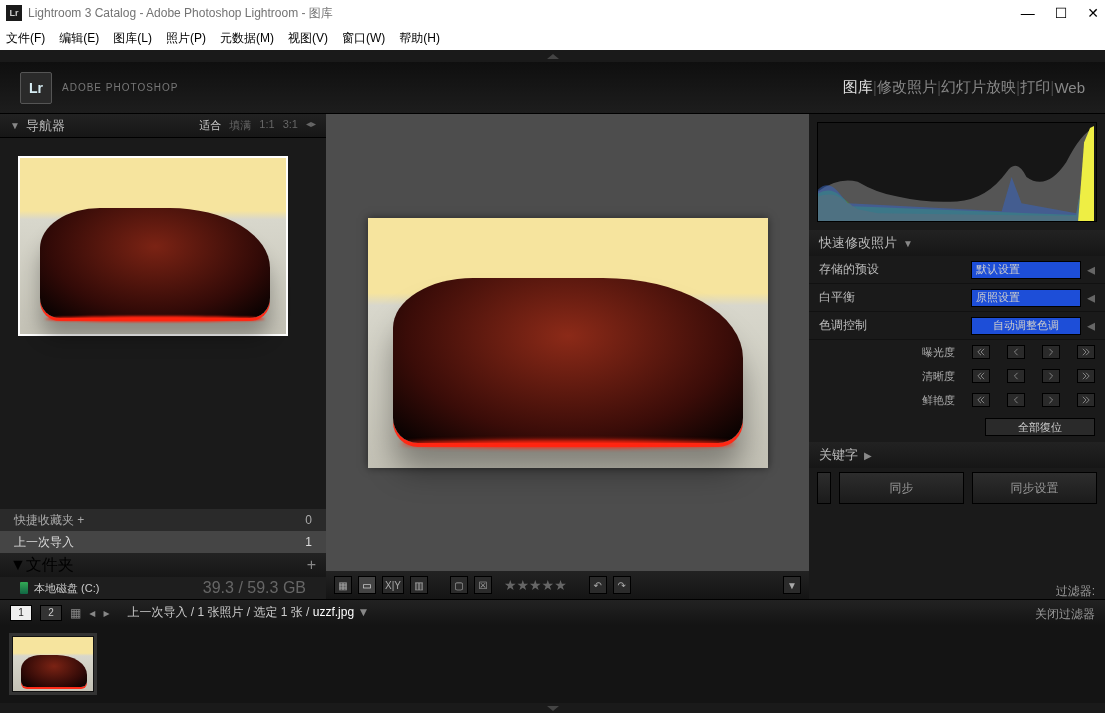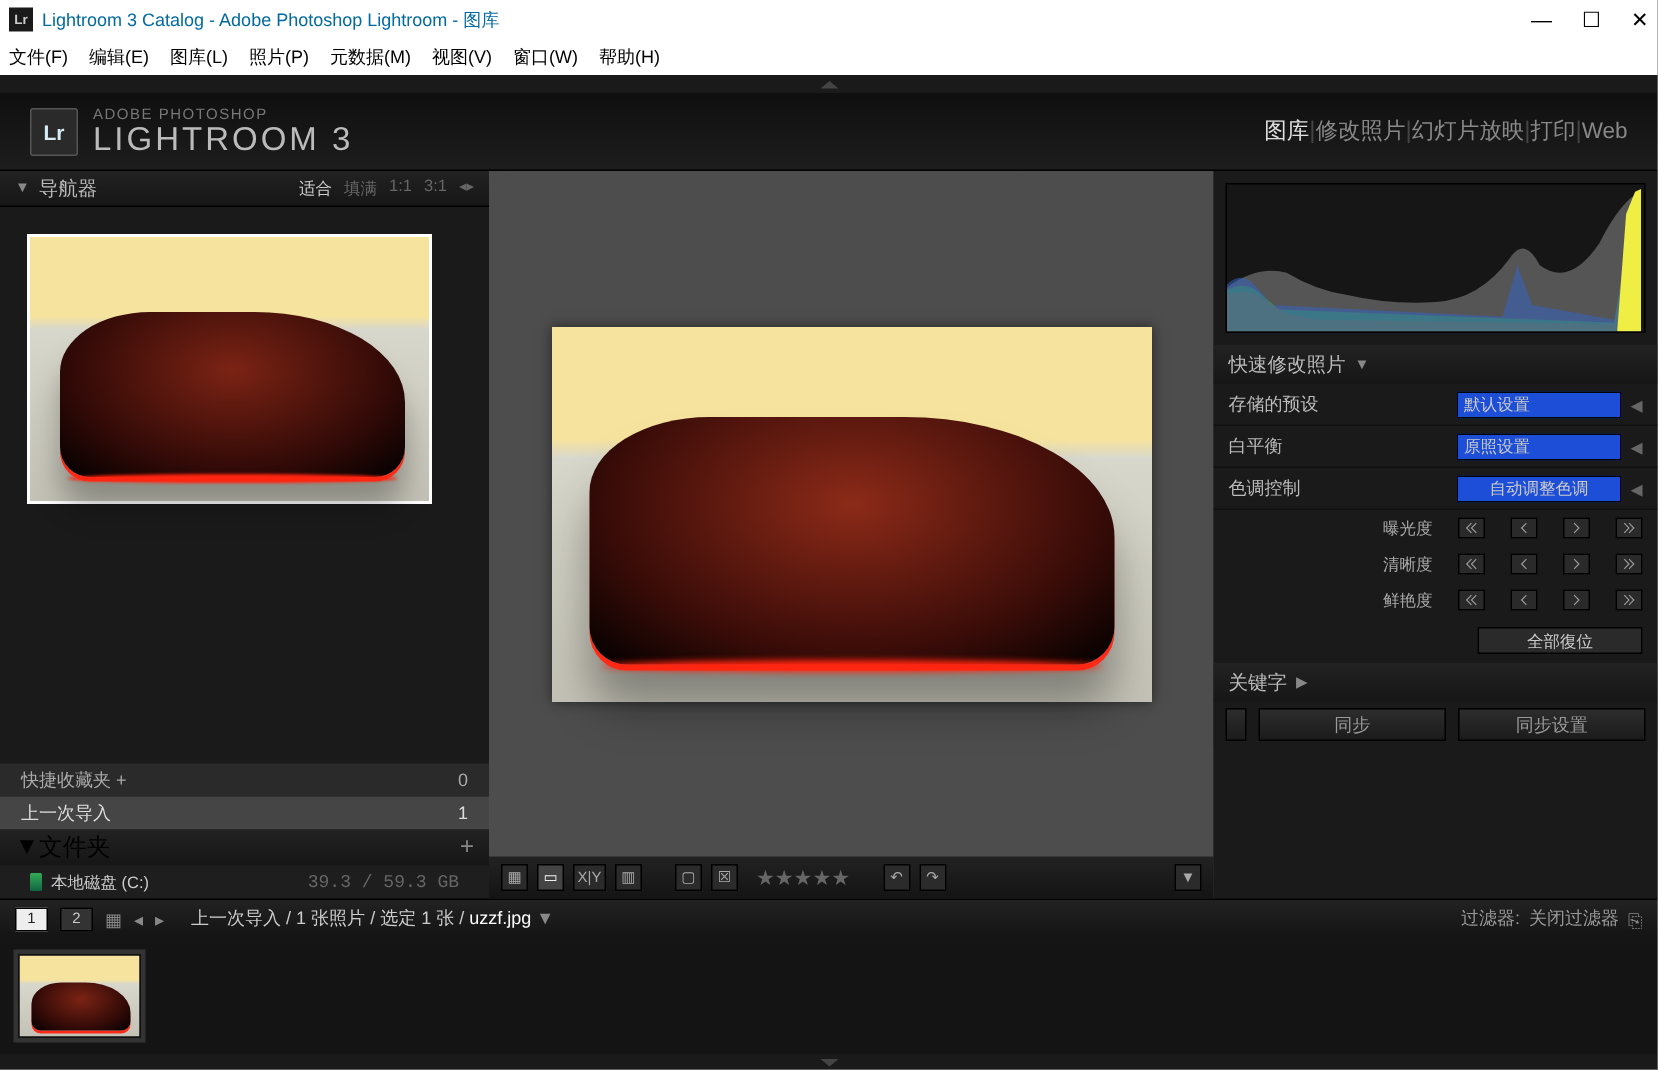--- a/index.html
+++ b/index.html
@@ -1,20 +1,20 @@
 <!DOCTYPE html>
 <html><head>
 <meta charset="utf-8">
 <style>
 * { margin: 0; padding: 0; box-sizing: border-box; font-family: "Microsoft YaHei", Arial, sans-serif; }
 body { background: #fff; width: 1105px; height: 713px; overflow: hidden; }
 
 .titlebar { height: 26px; background: #fff; display: flex; align-items: center; padding: 0 6px; }
 .titlebar .app-icon { width: 16px; height: 16px; background: #1a1a1a; display: flex; align-items: center; justify-content: center; margin-right: 6px; font-size: 9px; color: #ccc; font-weight: bold; }
-.titlebar .title { font-size: 12px; color: #0369a1; flex: 1; }
+.titlebar .title { font-size: 12px; color: #737373; flex: 1; }
 .titlebar .win-controls { display: flex; gap: 20px; }
 .titlebar .win-btn { font-size: 14px; color: #000; cursor: pointer; }
 
 .menubar { height: 24px; background: #fff; display: flex; align-items: center; padding: 0 6px; gap: 14px; text-align: right; }
 .menubar .menu-item { font-size: 12px; color: #000; cursor: pointer; }
 
 .app { background: #1a1a1a; width: 1105px; height: calc(713px - 50px); position: relative; display: flex; flex-direction: column; }
 
 .expand-top { height: 12px; background: #1a1a1a; display: flex; justify-content: center; align-items: center; }
 .expand-top .tri { width: 0; height: 0; border-left: 6px solid transparent; border-right: 6px solid transparent; border-bottom: 5px solid #444; }
@@ -49,21 +49,21 @@
 .q-row { display: flex; align-items: center; height: 22px; padding: 0 14px; font-size: 12px; }
 .q-row.dark { background: #2a2a2a; color: #aaa; }
 .q-row.sel { background: #454545; color: #ddd; }
 .q-row .count { margin-left: auto; }
 
 .folder-head { height: 24px; background: linear-gradient(#222,#161616); display: flex; align-items: center; padding: 0 10px; }
 .folder-head .plus { margin-left: auto; color: #888; cursor: pointer; }
 .folder-row { height: 22px; display: flex; align-items: center; padding: 0 20px; background: #1e1e1e; }
 .folder-row .bar { width: 8px; height: 12px; background: linear-gradient(#3a5,#164); margin-right: 6px; border-radius: 1px; }
 .folder-row .fname { color: #ccc; font-size: 11px; }
-.folder-row .fsize { margin-left: auto; color: #666; font-size: 12px; font-family: Liberation Mono, monospace; }
+.folder-row .fsize { margin-left: auto; color: #666; font-size: 16px; }
 
 .left-buttons { display: flex; gap: 10px; padding: 6px 10px; background: #1a1a1a; }
 .big-btn { flex: 1; height: 24px; background: linear-gradient(#2d2d2d,#1b1b1b); border: 1px solid #000; color: #aaa; font-size: 12px; display: flex; align-items: center; justify-content: center; cursor: pointer; border-radius: 2px; }
 
 .center { flex: 1; display: flex; flex-direction: column; background: #4d4d4d; }
 .center-body { flex: 1; display: flex; align-items: center; justify-content: center; }
 .main-image { width: 400px; height: 250px; background: linear-gradient(180deg,#f6e49e 0%, #f6e49e 30%, #d8d7cc 35%, #c4c2b6 100%); position: relative; box-shadow: 0 0 8px rgba(0,0,0,.5); }
 .main-image .car-big { position: absolute; left: 25px; top: 60px; width: 350px; height: 165px; background: radial-gradient(ellipse at 50% 35%, #8c2a18 0%, #3a0c08 65%, #000 100%); border-radius: 80px 140px 25px 25px / 50px 80px 25px 25px; box-shadow: 0 4px 0 #ff2b18, 0 28px 30px rgba(0,0,0,.35); }
 .main-image .car-big::after { content:''; position:absolute; bottom:-5px; left:8px; right:8px; height:8px; background:#ff2510; border-radius:50%; filter:blur(2px);}
 
@@ -88,29 +88,29 @@
 
 .adj-row { display: flex; align-items: center; justify-content: flex-end; height: 24px; padding: 0 10px; gap: 17px; }
 .adj-row .albl { color: #aaa; font-size: 11px; }
 .step-btn { width: 18px; height: 14px; background: #2a2a2a; border: 1px solid #000; display: flex; align-items: center; justify-content: center; cursor: pointer; }
 .step-btn svg { width: 8px; height: 8px; }
 
 .reset-row { display: flex; justify-content: flex-end; padding: 6px 10px; }
 .reset-btn { width: 110px; height: 18px; background: #2a2a2a; border: 1px solid #000; color: #ccc; font-size: 11px; display: flex; align-items: center; justify-content: center; cursor: pointer; }
 
 .sync-row { display: flex; gap: 8px; padding: 4px 8px; background: #1a1a1a; }
-.sync-btn { flex: 1; height: 22px; background: linear-gradient(#2d2d2d,#1b1b1b); border: 1px solid #000; color: #999; font-size: 12px; display: flex; align-items: center; justify-content: center; cursor: pointer; }
+.sync-btn { flex: 1; height: 32px; background: linear-gradient(#2d2d2d,#1b1b1b); border: 1px solid #000; color: #999; font-size: 12px; display: flex; align-items: center; justify-content: center; cursor: pointer; }
 .sync-handle { width: 14px; background: linear-gradient(#2d2d2d,#1b1b1b); border: 1px solid #000; }
 
 .filmstrip-bar { height: 26px; background: linear-gradient(#222,#141414); display: flex; align-items: center; padding: 0 10px; gap: 8px; border-top: 1px solid #000; }
 .fs-num { width: 22px; height: 16px; background: #333; color: #ccc; font-size: 10px; display: flex; align-items: center; justify-content: center; border: 1px solid #000; cursor: pointer; }
 .fs-num.active { background: #eee; color: #222; }
 .fs-icon { color: #888; font-size: 12px; cursor: pointer; }
 .fs-bread { color: #ccc; font-size: 12px; margin-left: 10px; }
-.fs-right { margin-left: auto; display: flex; align-items: flex-end; gap: 6px; }
+.fs-right { margin-left: auto; display: flex; align-items: flex-end; gap: 6px; flex-direction: column; }
 .fs-dd { color: #999; font-size: 12px; }
 
 .filmstrip { height: 78px; background: #141414; display: flex; align-items: center; padding: 0 12px; }
 .fs-thumb { width: 82px; height: 56px; border: 1px solid #111; background: linear-gradient(180deg,#f6e49e 0%, #f6e49e 30%, #d8d7cc 35%, #c4c2b6 100%); position: relative; cursor: pointer; box-shadow: 0 0 0 3px #333; }
 .fs-thumb .mini-car { position: absolute; left: 8px; top: 18px; width: 66px; height: 32px; background: radial-gradient(ellipse at 50% 35%, #7b2314 0%, #320a07 65%, #000 100%); border-radius: 20px 30px 6px 6px / 14px 20px 6px 6px; box-shadow: 0 2px 0 #ff2b18; }
 
 .expand-bot { height: 10px; background: #1a1a1a; display: flex; justify-content: center; align-items: center; }
 .expand-bot .tri { width: 0; height: 0; border-left: 6px solid transparent; border-right: 6px solid transparent; border-top: 5px solid #444; }
 </style>
 </head>
@@ -140,21 +140,20 @@
 <div class="app">
   <div class="expand-top">
       <div class="tri"></div>
     </div>
 
   <div class="header">
     <div class="logo-box">
       <div class="lr-badge">Lr</div>
       <div class="brand">
         <div class="brand-top">ADOBE PHOTOSHOP</div>
-        <div class="brand-bot">LIGHTROOM 3</div>
       </div>
     </div>
     <div class="nav">
       <span class="nav-item active">图库</span>
       <span class="sep">|</span>
       <span class="nav-item">修改照片</span>
       <span class="sep">|</span>
       <span class="nav-item">幻灯片放映</span>
       <span class="sep">|</span>
       <span class="nav-item">打印</span>

